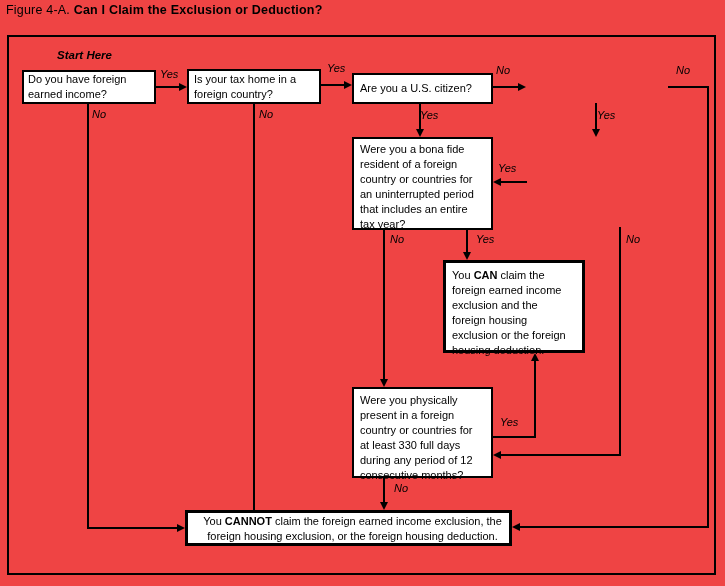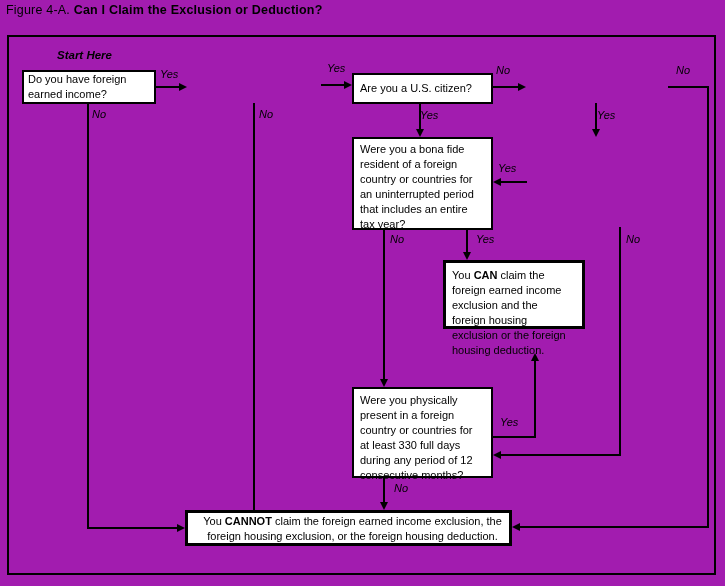--- a/index.html
+++ b/index.html
@@ -1,17 +1,17 @@
 <!DOCTYPE html>
 <html><head>
 <meta charset="utf-8">
 <style>
   html,body{margin:0;padding:0;background:#fff;}
   .stage{
-    position:relative;width:725px;height:586px;background:#a21caf;overflow:hidden;
+    position:relative;width:725px;height:586px;background:#ef4444;overflow:hidden;
     font-family:"Liberation Sans","DejaVu Sans",sans-serif;color:#000;
   }
   .title{position:absolute;left:6px;top:3px;font-size:12.5px;letter-spacing:.2px;white-space:nowrap;}
   .title .b{font-weight:bold;}
   .frame{position:absolute;left:7px;top:35px;width:709px;height:540px;border:2px solid #000;box-sizing:border-box;}
   .start{position:absolute;left:57px;top:49px;font-size:11.5px;font-style:italic;font-weight:bold;}
   .box{
     position:absolute;border:2px solid #000;background:#fff;box-sizing:border-box;
     font-size:11px;line-height:15px;white-space:pre-line;
   }
@@ -33,33 +33,35 @@
 
   <div class="title"><span>Figure 4-A.</span> <span class="b">Can I Claim the Exclusion or Deduction?</span></div>
 
   <div class="frame"></div>
 
   <div class="start">Start Here</div>
 
   <div class="box center" style="left:22px;top:70px;width:134px;height:34px;padding-left:4px;">Do you have foreign
 earned income?</div>
 
+  <div class="box center" style="left:187px;top:69px;width:134px;height:35px;padding-left:5px;">Is your tax home in a
+foreign country?</div>
 
   <div class="box center" style="left:352px;top:73px;width:141px;height:31px;padding-left:6px;">Are you a U.S. citizen?</div>
 
 
   <div class="box" style="left:352px;top:137px;width:141px;height:93px;padding:3px 1px 0 6px;">Were you a bona fide
 resident of a foreign
 country or countries for
 an uninterrupted period
 that includes an entire
 tax year?</div>
 
 
-  <div class="box thick" style="left:443px;top:260px;width:142px;height:69px;padding:5px 1px 8px 6px;"><span>You </span><span class="bold">CAN</span><span> claim the
+  <div class="box thick" style="left:443px;top:260px;width:142px;height:93px;padding:5px 1px 8px 6px;"><span>You </span><span class="bold">CAN</span><span> claim the
 foreign earned income
 exclusion and the
 foreign housing
 exclusion or the foreign
 housing deduction.</span></div>
 
   <div class="box" style="left:352px;top:387px;width:141px;height:91px;padding:4px 1px 0 6px;">Were you physically
 present in a foreign
 country or countries for
 at least 330 full days

